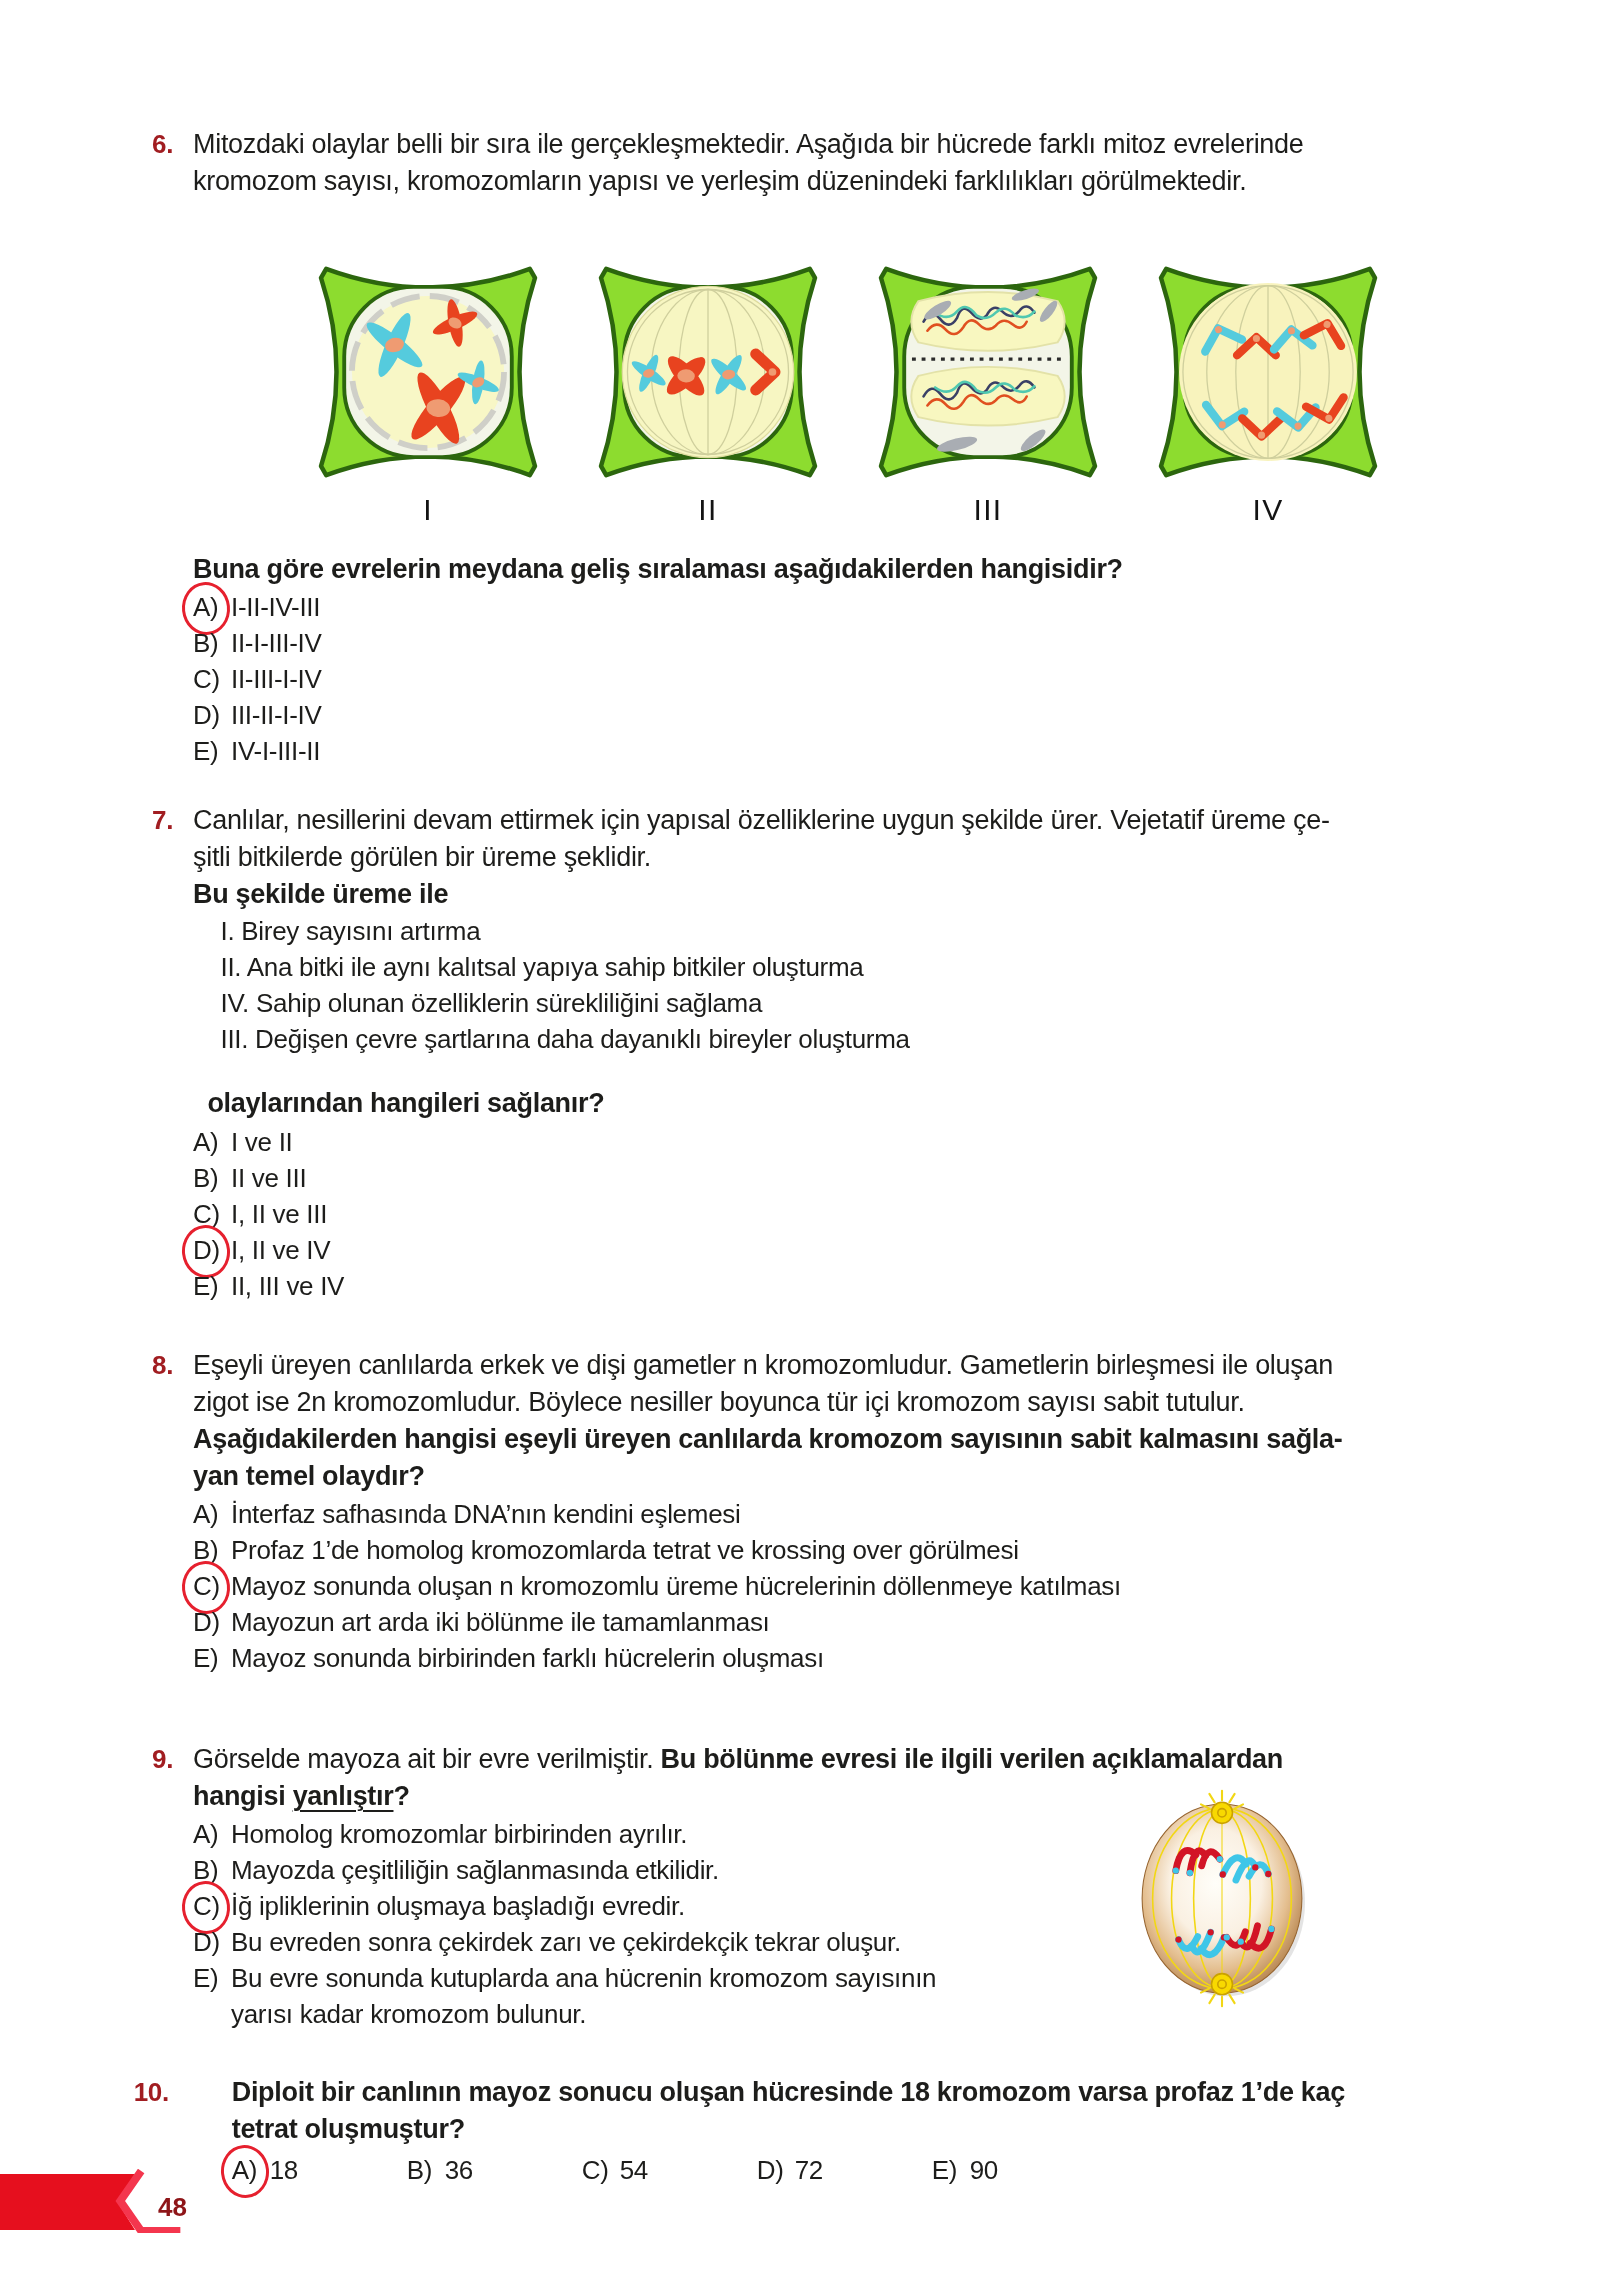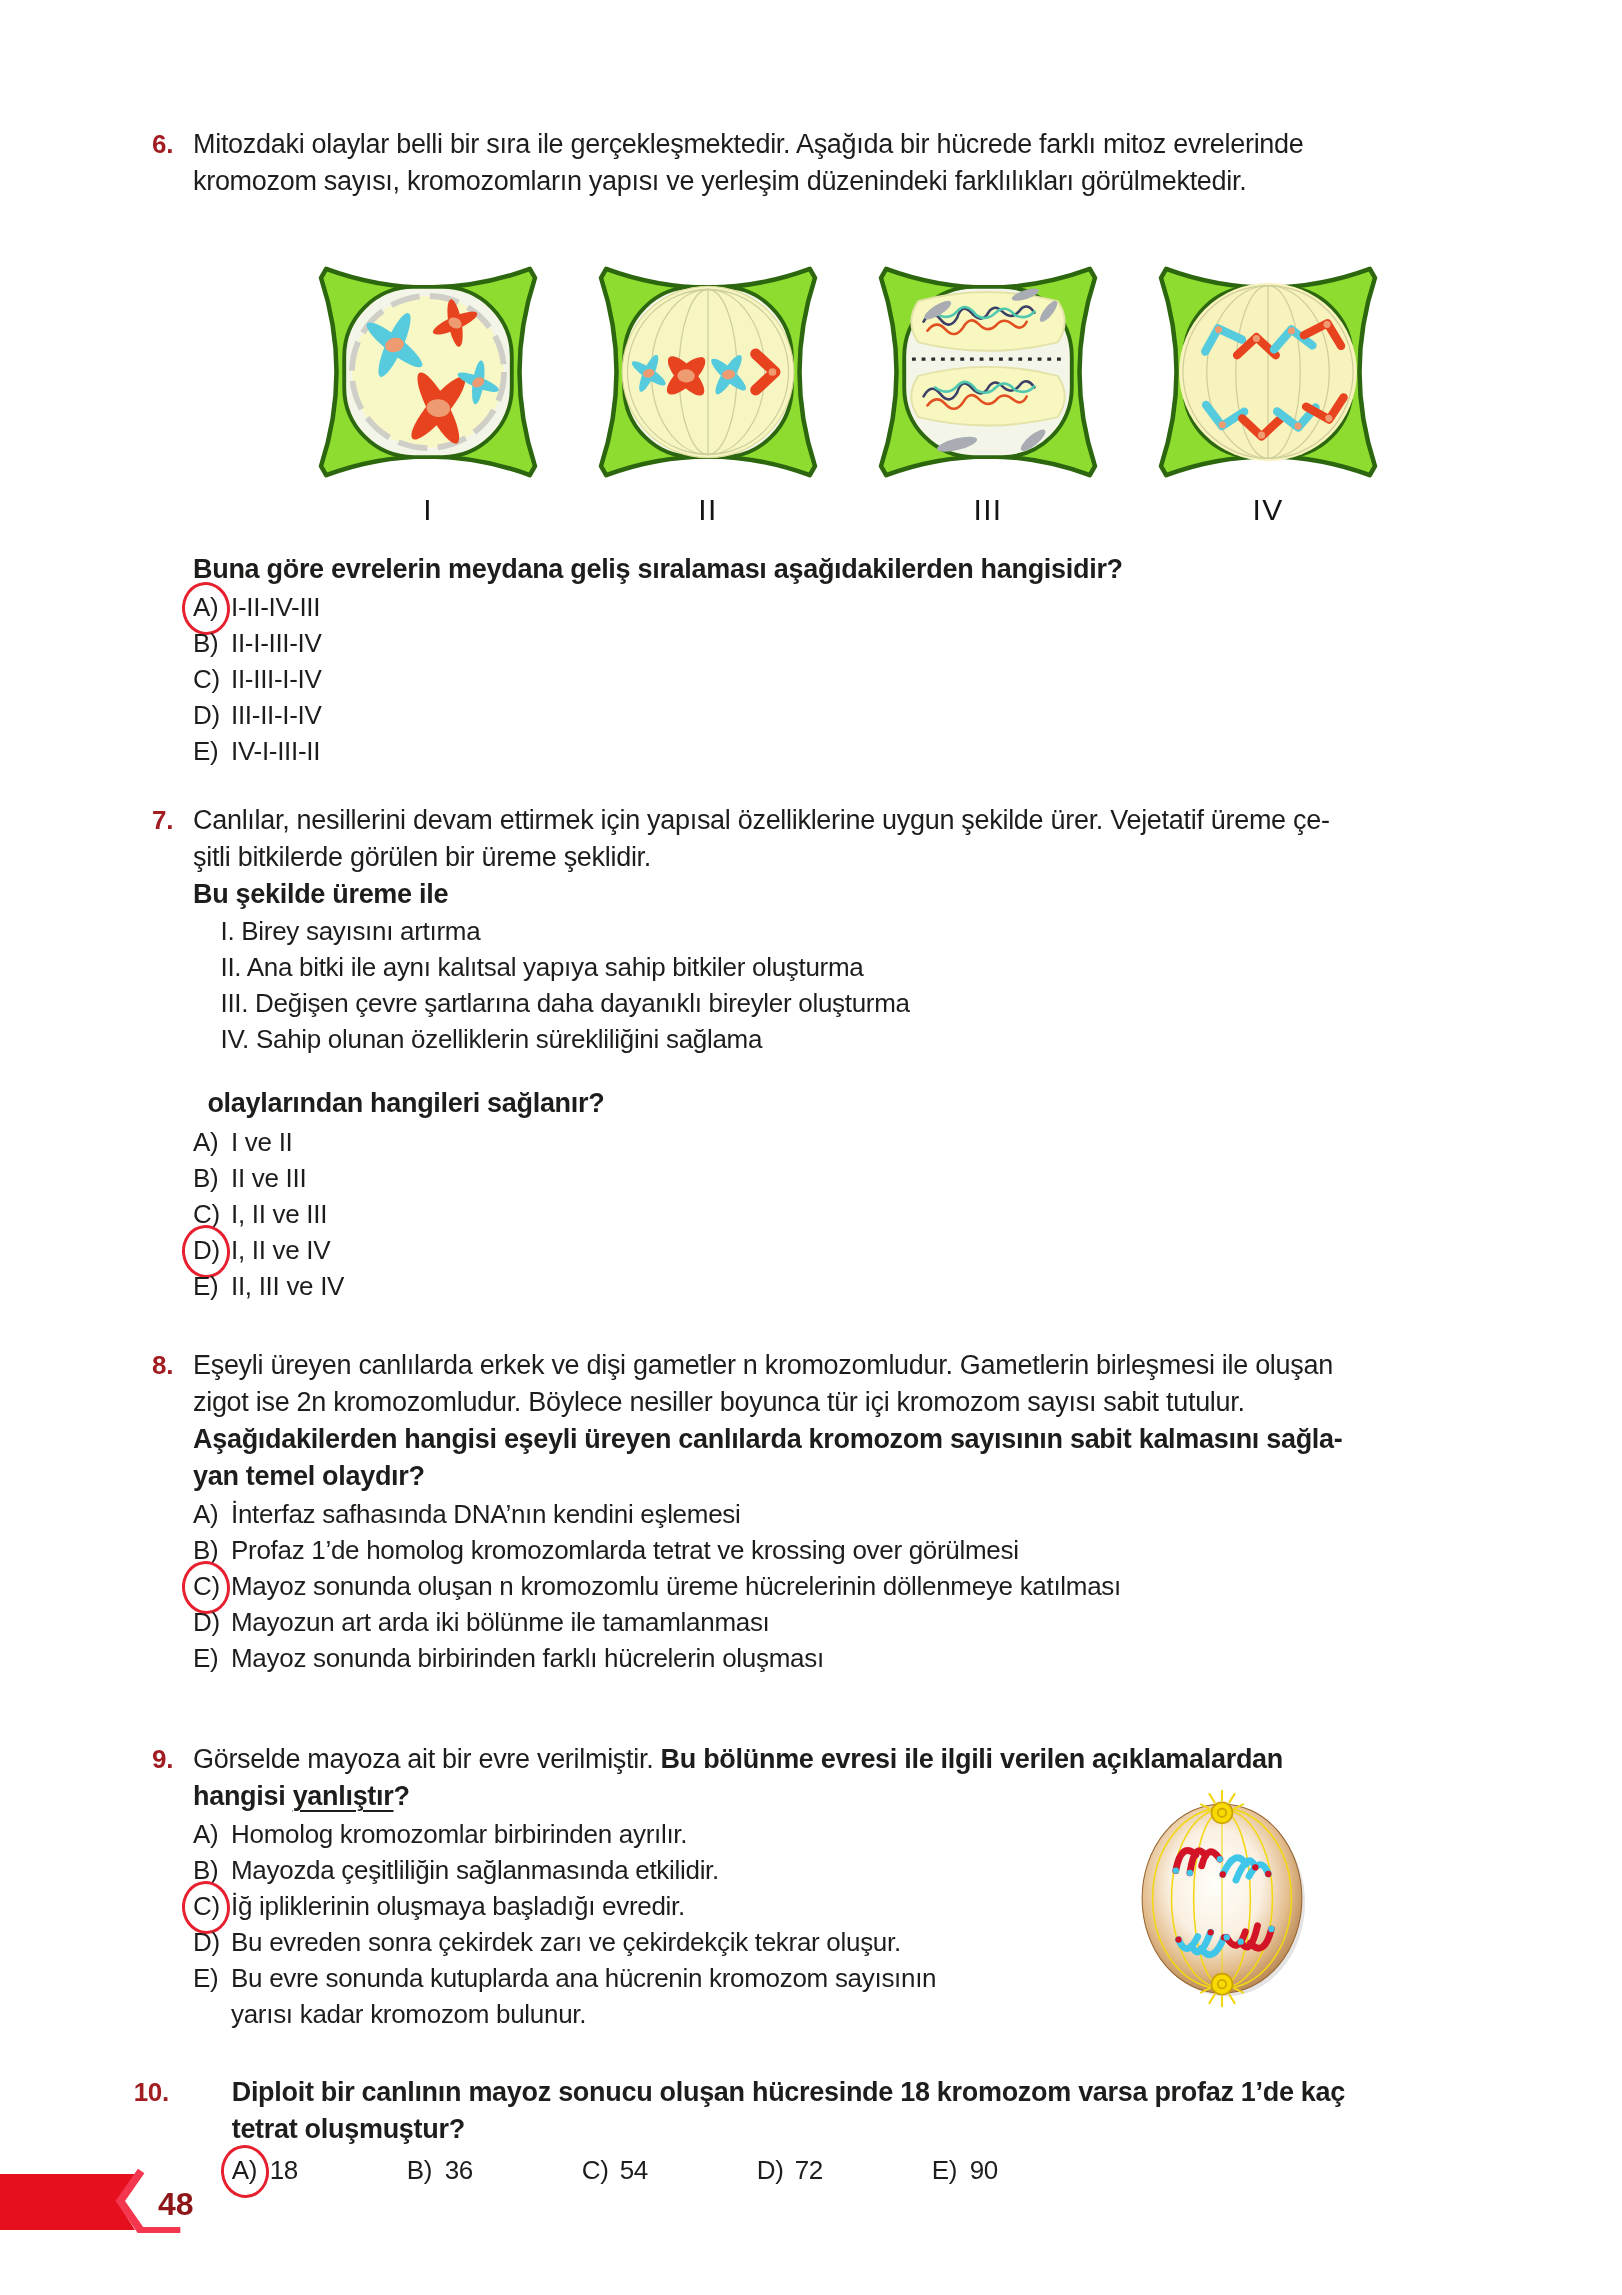--- a/index.html
+++ b/index.html
@@ -33,21 +33,21 @@
   .mt-q10{margin-top:42px;gap:39px;}
   .q9body{position:relative;}
   .q9left{width:792px;}
   .q9img{position:absolute;right:165px;top:34px;width:216px;height:247px;}
   .optrow{display:flex;margin-top:3.9px;}
   .optinline{display:flex;width:175px;font-size:26px;line-height:36px;letter-spacing:-0.3px;}
   .footer{position:absolute;left:0;bottom:0;width:100%;height:131px;}
   .footer-band{position:absolute;left:0;bottom:65px;width:135px;height:56px;background:#e60f1e;
      clip-path:polygon(0 0,100% 0,87% 50%,100% 100%,0 100%);}
   .footer-chevron{position:absolute;left:115px;bottom:62px;width:68px;height:64px;}
-  .pagenum{position:absolute;left:158px;bottom:72px;font-size:32px;font-weight:700;color:#8e1518;}
+  .pagenum{position:absolute;left:158px;bottom:72px;font-size:26px;font-weight:700;color:#8e1518;}
   .sqg{stroke-linecap:round;fill:none;}
 </style>
 </head>
 <body>
 
 <div class="page">
   <div class="content">
 
     <div class="q">
       <span class="qnum">6.</span>
@@ -224,22 +224,22 @@
 
     <div class="q mt-q7">
       <span class="qnum">7.</span>
       <div class="qbody">
         <div class="line">Canlılar, nesillerini devam ettirmek için yapısal özelliklerine uygun şekilde ürer. Vejetatif üreme çe-</div>
         <div class="line">şitli bitkilerde görülen bir üreme şeklidir.</div>
         <div class="line b">Bu şekilde üreme ile</div>
         <div class="items">
           <div class="item">I. Birey sayısını artırma</div>
           <div class="item">II. Ana bitki ile aynı kalıtsal yapıya sahip bitkiler oluşturma</div>
+          <div class="item">IV. Sahip olunan özelliklerin sürekliliğini sağlama</div>
           <div class="item">III. Değişen çevre şartlarına daha dayanıklı bireyler oluşturma</div>
-          <div class="item">IV. Sahip olunan özelliklerin sürekliliğini sağlama</div>
         </div>
         <div class="line b stem-ind">olaylarından hangileri sağlanır?</div>
         <div class="opts">
           <div class="opt">
               <span class="optletter">A)</span>
               <span class="opttext">I ve II</span>
             </div>
           <div class="opt">
               <span class="optletter">B)</span>
               <span class="opttext">II ve III</span>

